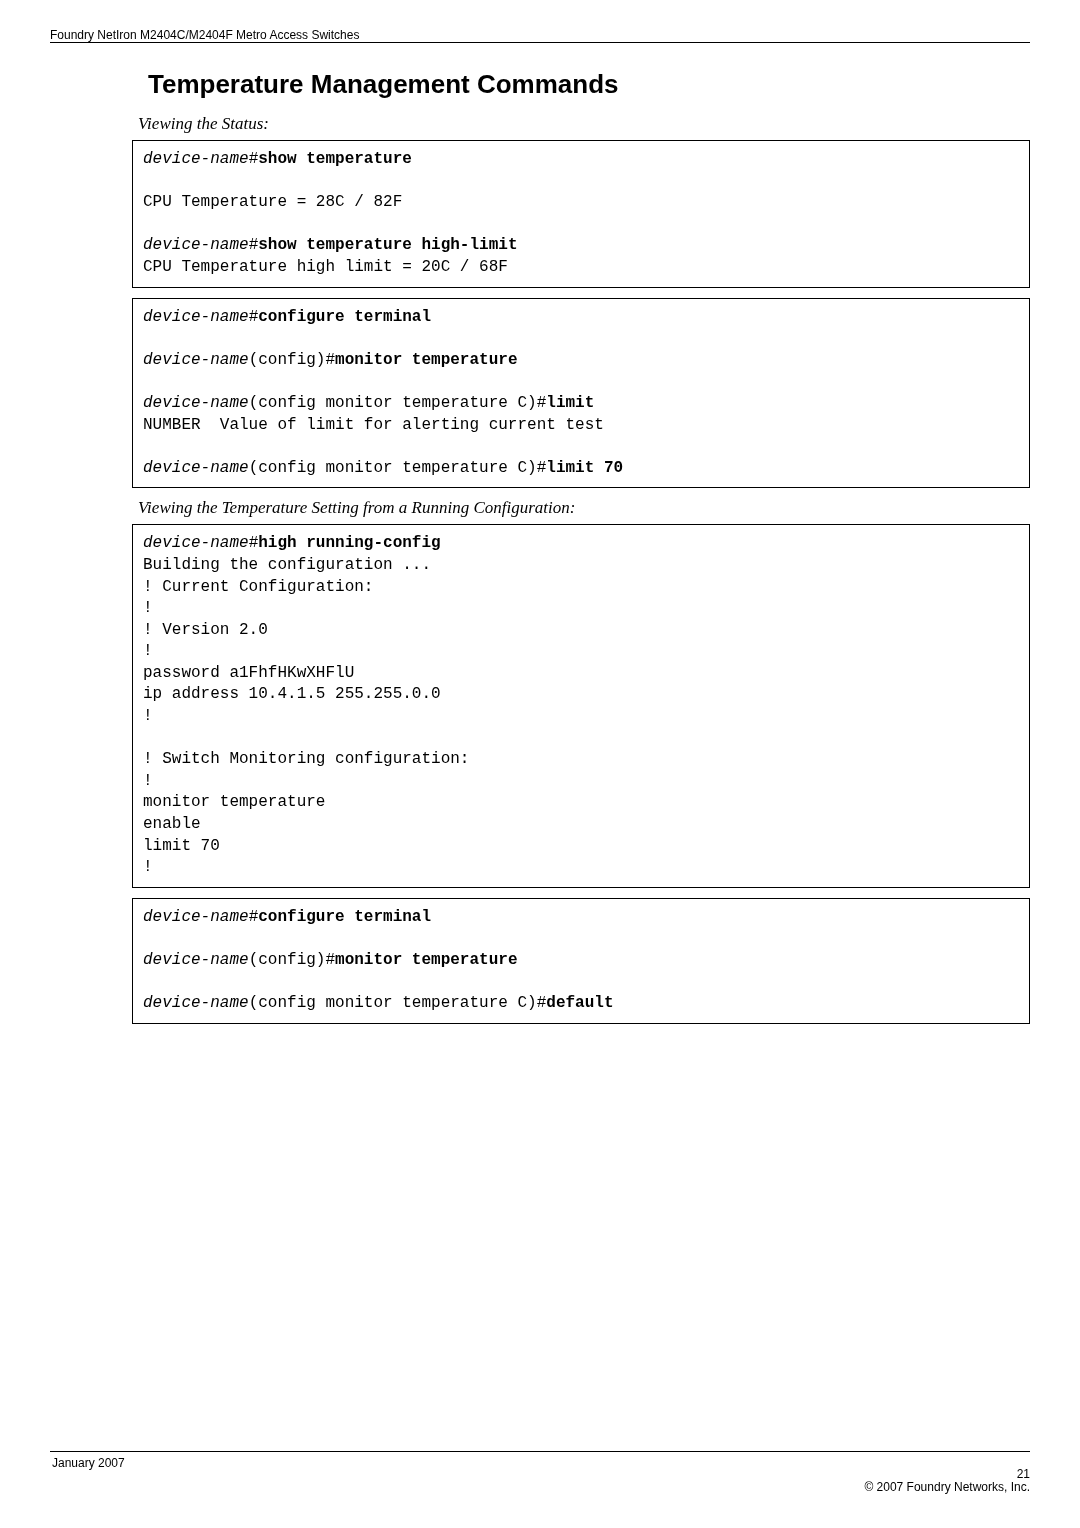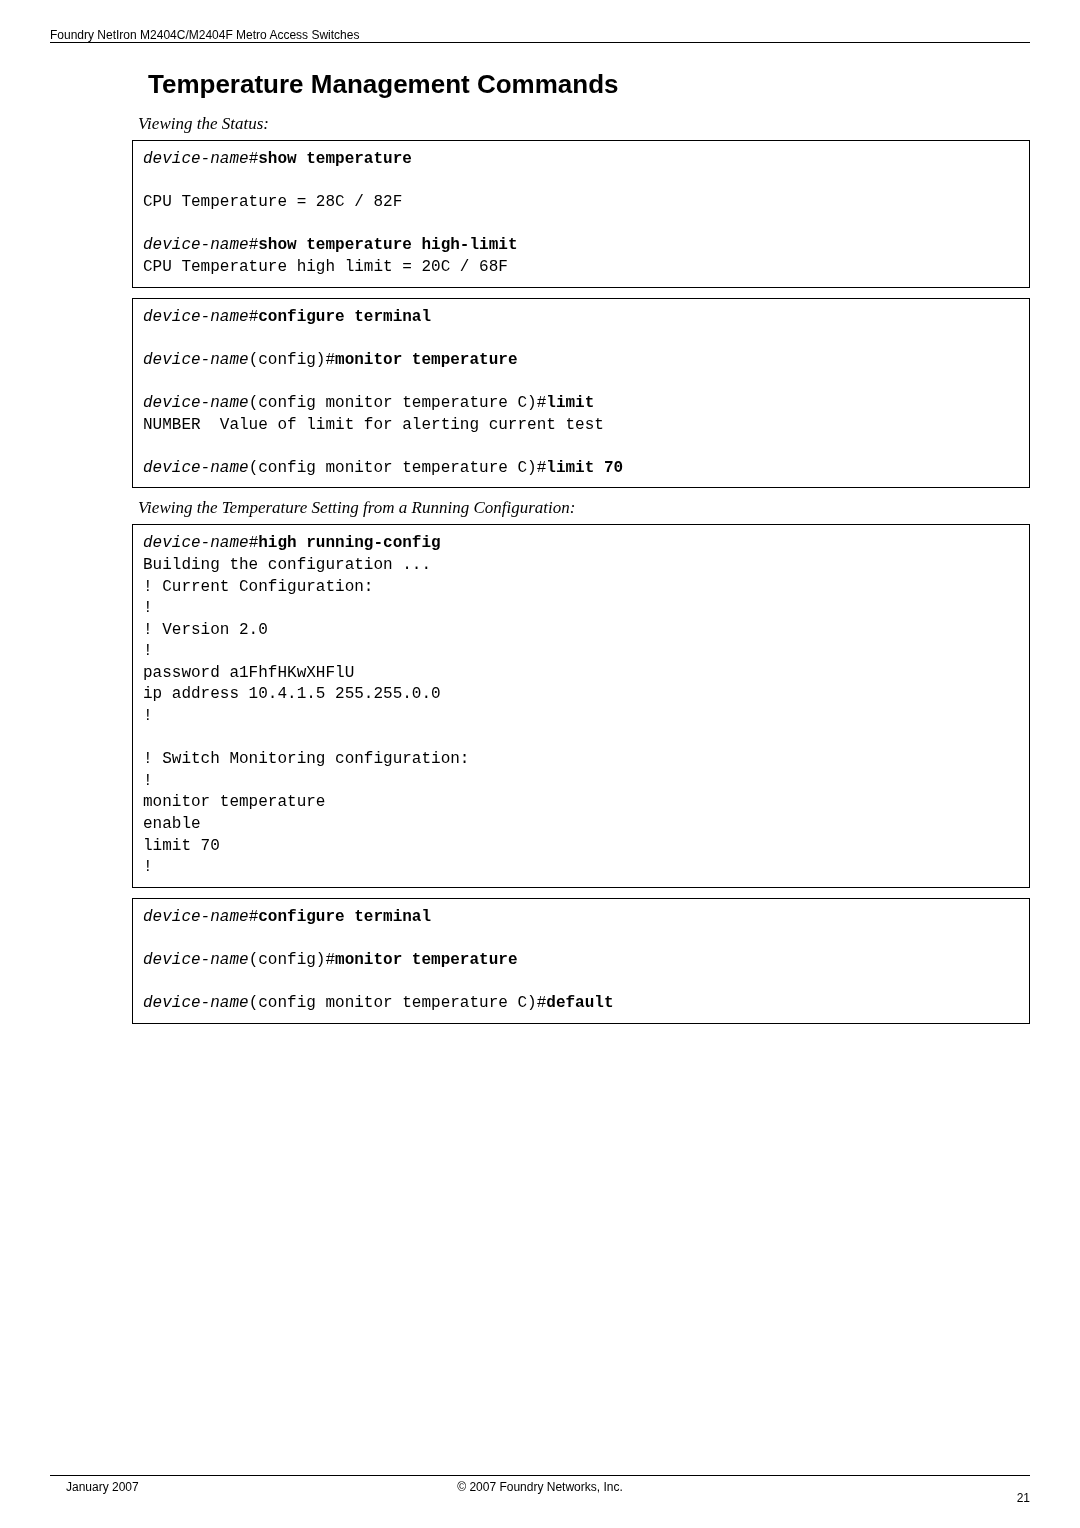--- a/index.html
+++ b/index.html
@@ -59,24 +59,25 @@
     position: absolute;
     left: 50px;
     right: 50px;
     bottom: 34px;
     border-top: 1px solid #000;
     padding-top: 4px;
     font-size: 12px;
   }
   .footer .left {
     position: absolute;
-    left: 16px;
+    left: 2px;
   }
   .footer .center {
-    text-align: center;
+    text-align: right;
+    margin-top: 24px;
   }
   .footer .right {
     position: absolute;
     right: 0;
     top: 15px;
   }
 </style>
 </head>
 <body>
 

